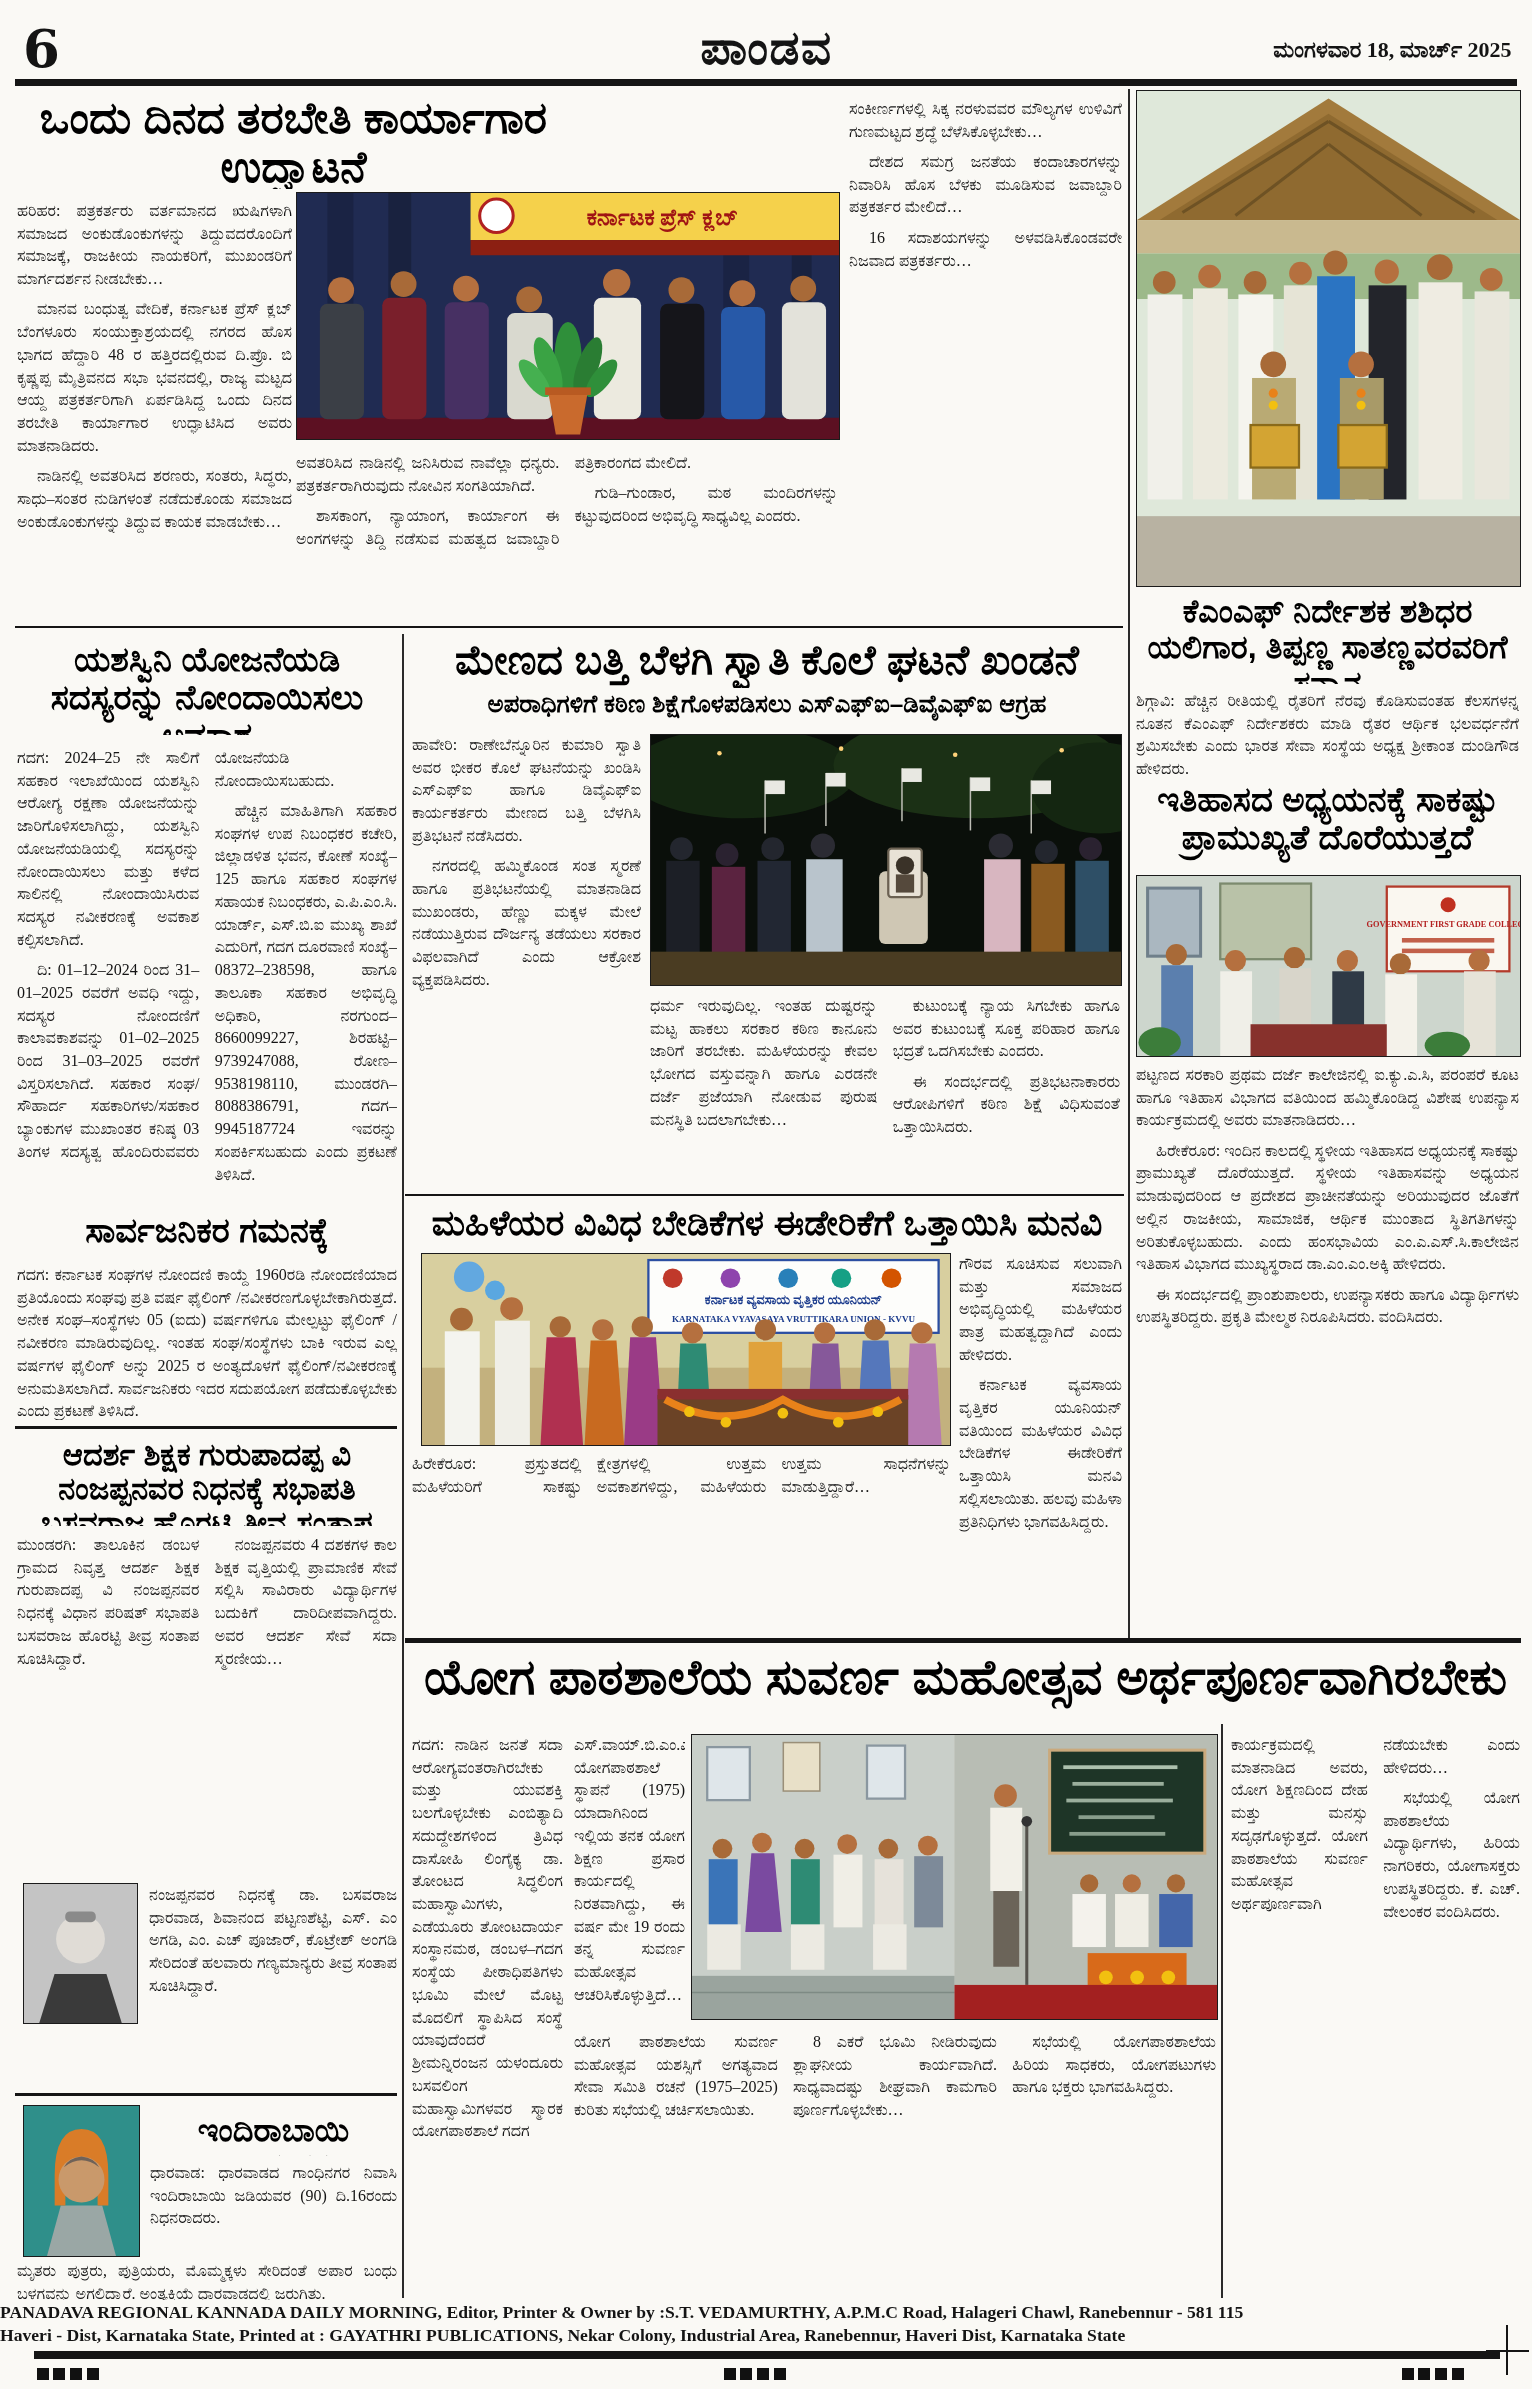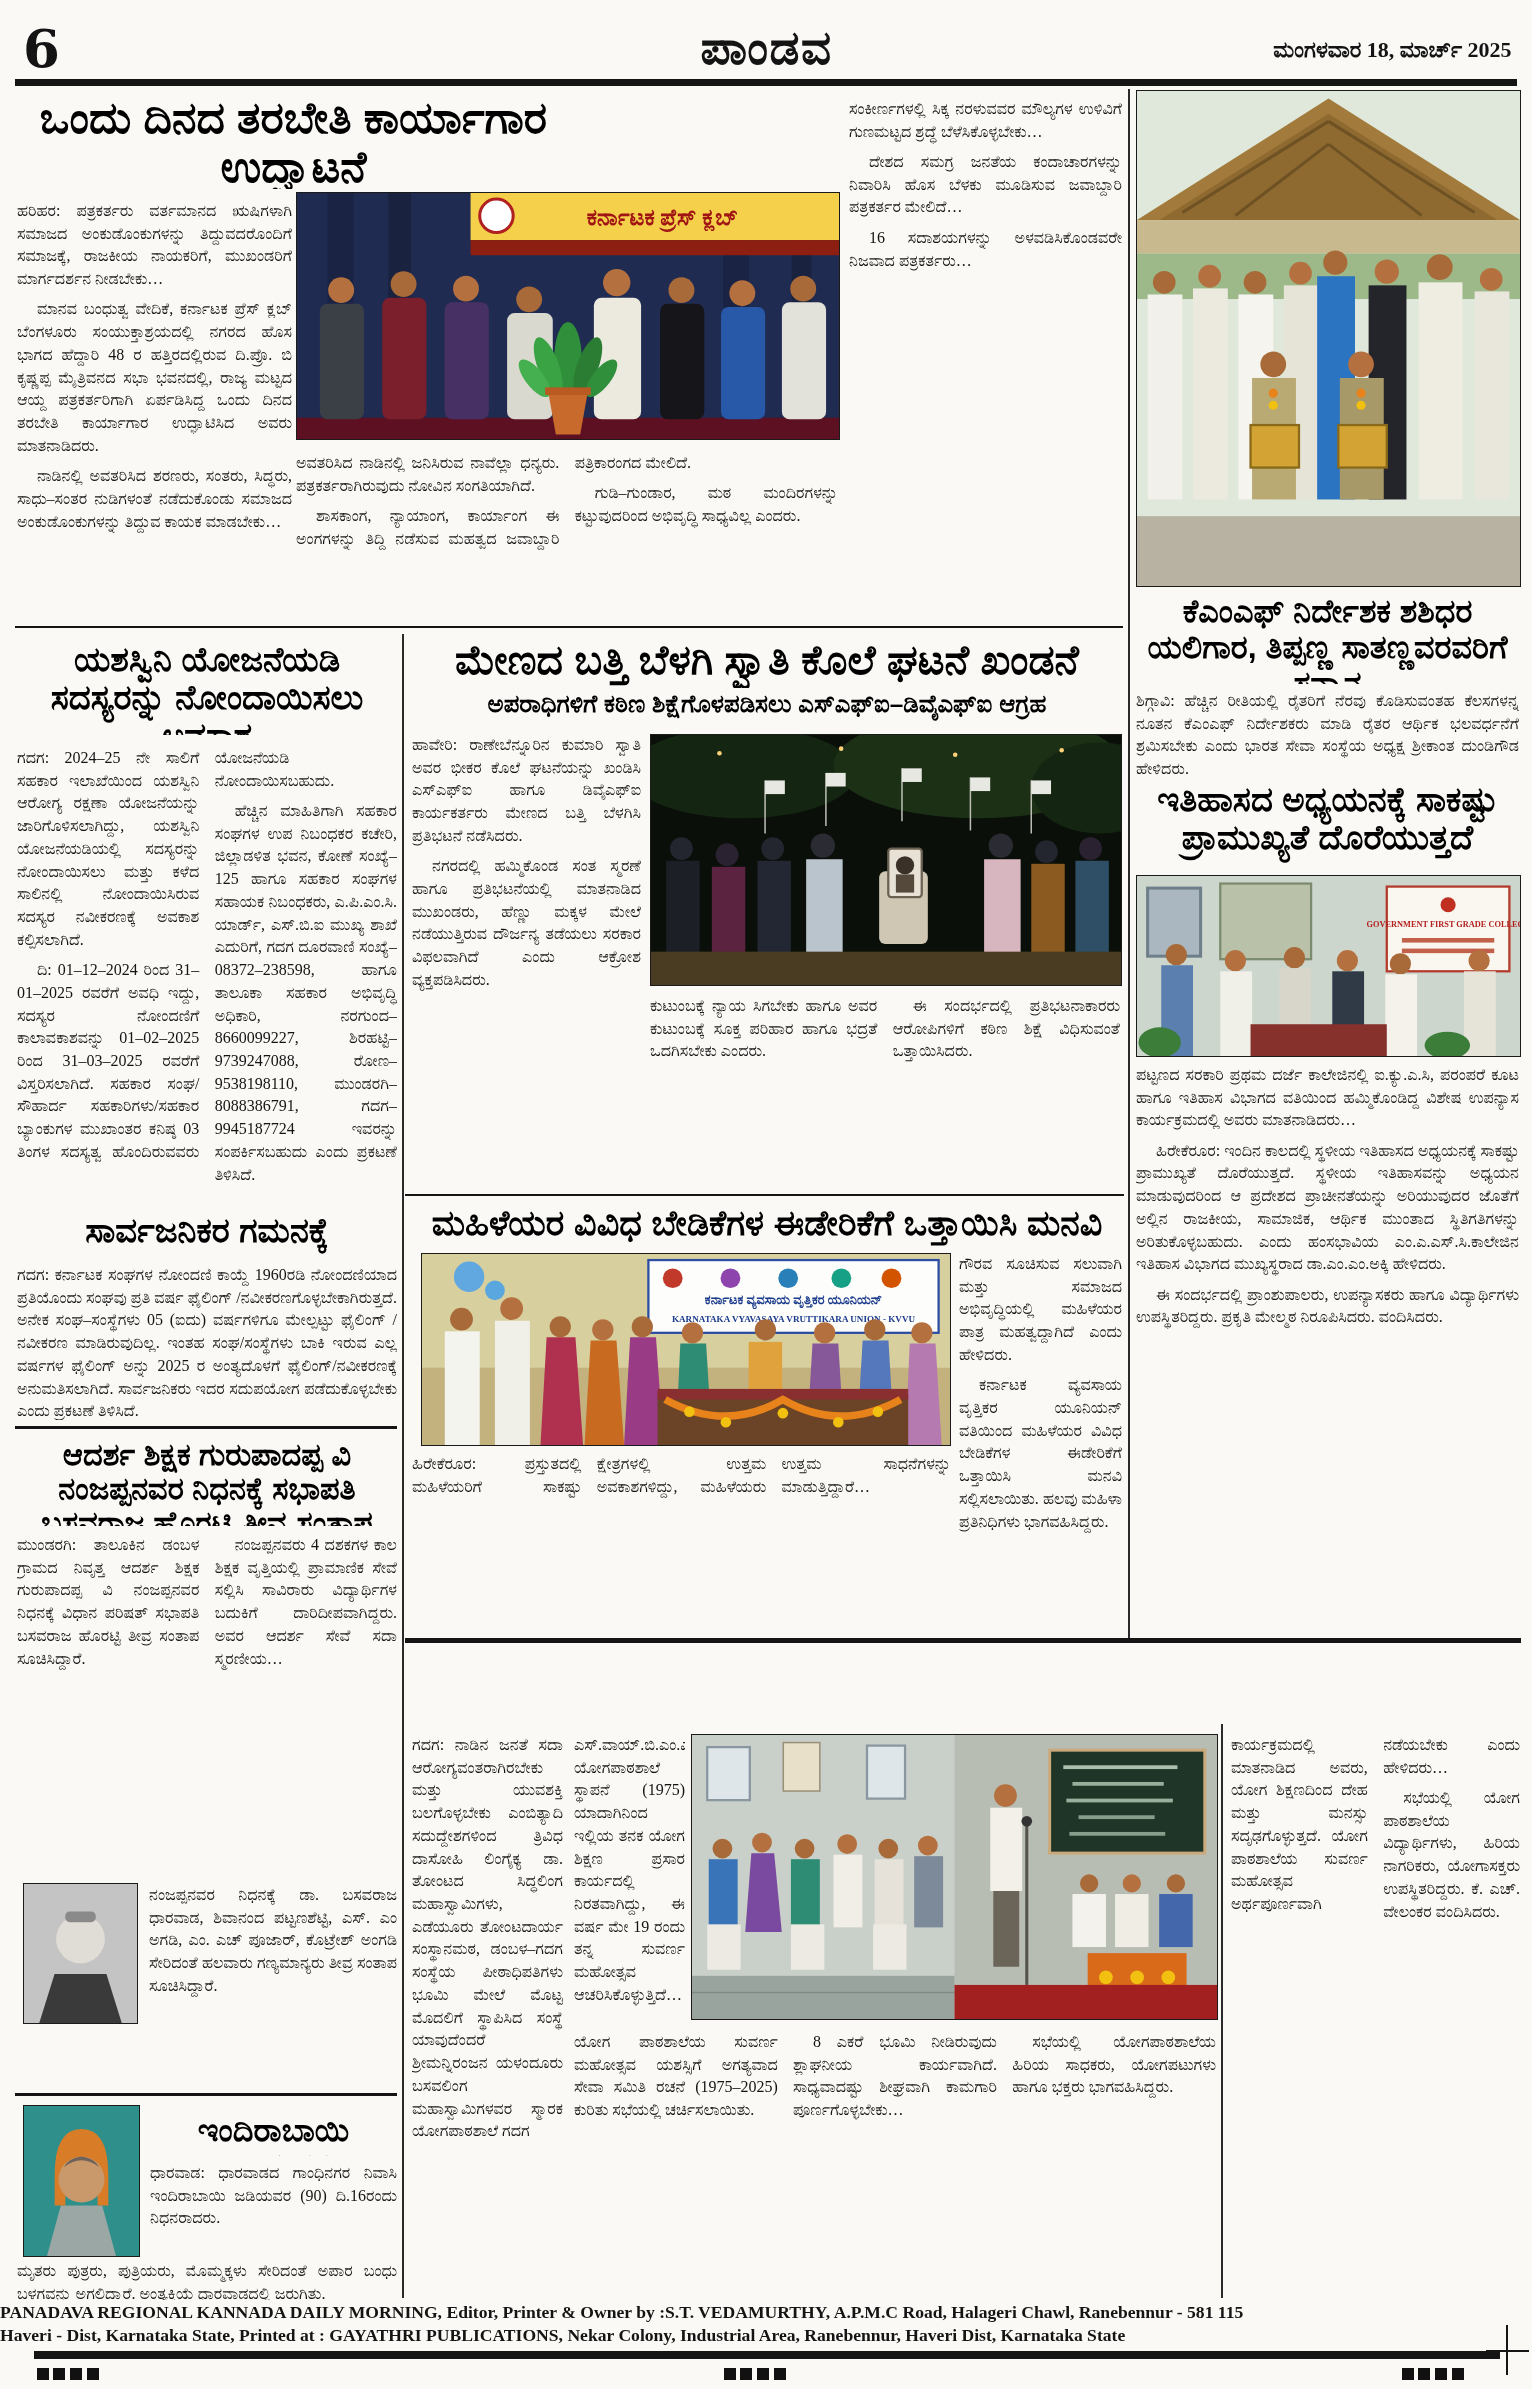--- a/index.html
+++ b/index.html
@@ -205,20 +205,21 @@
         <rect x="300" y="180" width="64" height="96" rx="8" fill="#cfc7b4"></rect>
         <rect x="312" y="150" width="44" height="64" rx="4" fill="#e8e2d6" stroke="#6b6152" stroke-width="3"></rect>
         <circle cx="334" cy="172" r="12" fill="#3a3228"></circle>
         <rect x="322" y="184" width="24" height="24" fill="#55493c"></rect>
       </g>
       <rect x="0" y="286" width="618" height="44" fill="#4a3c22"></rect>
     </svg>
   </div>
 
   <div class="body cols2" style="left:650px;top:995px;width:470px;height:194px;">
+    <p>ಧರ್ಮ ಇರುವುದಿಲ್ಲ. ಇಂತಹ ದುಷ್ಟರನ್ನು ಮಟ್ಟ ಹಾಕಲು ಸರಕಾರ ಕಠಿಣ ಕಾನೂನು ಜಾರಿಗೆ ತರಬೇಕು. ಮಹಿಳೆಯರನ್ನು ಕೇವಲ ಭೋಗದ ವಸ್ತುವನ್ನಾಗಿ ಹಾಗೂ ಎರಡನೇ ದರ್ಜೆ ಪ್ರಜೆಯಾಗಿ ನೋಡುವ ಪುರುಷ ಮನಸ್ಥಿತಿ ಬದಲಾಗಬೇಕು…</p>
     <p>ಕುಟುಂಬಕ್ಕೆ ನ್ಯಾಯ ಸಿಗಬೇಕು ಹಾಗೂ ಅವರ ಕುಟುಂಬಕ್ಕೆ ಸೂಕ್ತ ಪರಿಹಾರ ಹಾಗೂ ಭದ್ರತೆ ಒದಗಿಸಬೇಕು ಎಂದರು.</p>
     <p>ಈ ಸಂದರ್ಭದಲ್ಲಿ ಪ್ರತಿಭಟನಾಕಾರರು ಆರೋಪಿಗಳಿಗೆ ಕಠಿಣ ಶಿಕ್ಷೆ ವಿಧಿಸುವಂತೆ ಒತ್ತಾಯಿಸಿದರು.</p>
   </div>
 
   <div class="rule" style="left:405px;top:1194px;width:719px;height:2.3px;"></div>
 
   <div class="hl" style="left:412px;top:1203px;width:710px;height:44px;font-size:35px;">ಮಹಿಳೆಯರ ವಿವಿಧ ಬೇಡಿಕೆಗಳ ಈಡೇರಿಕೆಗೆ ಒತ್ತಾಯಿಸಿ ಮನವಿ</div>
 
   <div class="photo" style="left:421px;top:1253px;width:528px;height:191px;">
     <svg viewBox="0 0 695 252" preserveAspectRatio="none">
@@ -367,20 +368,21 @@
       <ellipse cx="410" cy="224" rx="30" ry="18" fill="#3c7d3a"></ellipse>
       <rect x="150" y="196" width="180" height="42" fill="#87312c"></rect>
     </svg>
   </div>
   <div class="body" style="left:1136px;top:1064px;width:383px;height:571px;">
     <p>ಪಟ್ಟಣದ ಸರಕಾರಿ ಪ್ರಥಮ ದರ್ಜೆ ಕಾಲೇಜಿನಲ್ಲಿ ಐ.ಕ್ಯು.ಎ.ಸಿ, ಪರಂಪರೆ ಕೂಟ ಹಾಗೂ ಇತಿಹಾಸ ವಿಭಾಗದ ವತಿಯಿಂದ ಹಮ್ಮಿಕೊಂಡಿದ್ದ ವಿಶೇಷ ಉಪನ್ಯಾಸ ಕಾರ್ಯಕ್ರಮದಲ್ಲಿ ಅವರು ಮಾತನಾಡಿದರು…</p>
     <p>ಹಿರೇಕೆರೂರ: ಇಂದಿನ ಕಾಲದಲ್ಲಿ ಸ್ಥಳೀಯ ಇತಿಹಾಸದ ಅಧ್ಯಯನಕ್ಕೆ ಸಾಕಷ್ಟು ಪ್ರಾಮುಖ್ಯತೆ ದೊರೆಯುತ್ತದೆ. ಸ್ಥಳೀಯ ಇತಿಹಾಸವನ್ನು ಅಧ್ಯಯನ ಮಾಡುವುದರಿಂದ ಆ ಪ್ರದೇಶದ ಪ್ರಾಚೀನತೆಯನ್ನು ಅರಿಯುವುದರ ಜೊತೆಗೆ ಅಲ್ಲಿನ ರಾಜಕೀಯ, ಸಾಮಾಜಿಕ, ಆರ್ಥಿಕ ಮುಂತಾದ ಸ್ಥಿತಿಗತಿಗಳನ್ನು ಅರಿತುಕೊಳ್ಳಬಹುದು. ಎಂದು ಹಂಸಭಾವಿಯ ಎಂ.ಎ.ಎಸ್.ಸಿ.ಕಾಲೇಜಿನ ಇತಿಹಾಸ ವಿಭಾಗದ ಮುಖ್ಯಸ್ಥರಾದ ಡಾ.ಎಂ.ಎಂ.ಅಕ್ಕಿ ಹೇಳಿದರು.</p>
     <p>ಈ ಸಂದರ್ಭದಲ್ಲಿ ಪ್ರಾಂಶುಪಾಲರು, ಉಪನ್ಯಾಸಕರು ಹಾಗೂ ವಿದ್ಯಾರ್ಥಿಗಳು ಉಪಸ್ಥಿತರಿದ್ದರು. ಪ್ರಕೃತಿ ಮೇಲ್ಮಠ ನಿರೂಪಿಸಿದರು. ವಂದಿಸಿದರು.</p>
   </div>
 
+  <div class="hl" style="left:412px;top:1650px;width:1107px;height:67px;font-size:49px;">ಯೋಗ ಪಾಠಶಾಲೆಯ ಸುವರ್ಣ ಮಹೋತ್ಸವ ಅರ್ಥಪೂರ್ಣವಾಗಿರಬೇಕು</div>
 
   <div class="body" style="left:412px;top:1734px;width:151px;height:563px;">
     <p>ಗದಗ: ನಾಡಿನ ಜನತೆ ಸದಾ ಆರೋಗ್ಯವಂತರಾಗಿರಬೇಕು ಮತ್ತು ಯುವಶಕ್ತಿ ಬಲಗೊಳ್ಳಬೇಕು ಎಂಬಿತ್ಯಾದಿ ಸದುದ್ದೇಶಗಳಿಂದ ತ್ರಿವಿಧ ದಾಸೋಹಿ ಲಿಂಗೈಕ್ಯ ಡಾ. ತೋಂಟದ ಸಿದ್ಧಲಿಂಗ ಮಹಾಸ್ವಾಮಿಗಳು, ಎಡೆಯೂರು ತೋಂಟದಾರ್ಯ ಸಂಸ್ಥಾನಮಠ, ಡಂಬಳ–ಗದಗ ಸಂಸ್ಥೆಯ ಪೀಠಾಧಿಪತಿಗಳು ಭೂಮಿ ಮೇಲೆ ಮೊಟ್ಟ ಮೊದಲಿಗೆ ಸ್ಥಾಪಿಸಿದ ಸಂಸ್ಥೆ ಯಾವುದೆಂದರೆ ಶ್ರೀಮನ್ನಿರಂಜನ ಯಳಂದೂರು ಬಸವಲಿಂಗ ಮಹಾಸ್ವಾಮಿಗಳವರ ಸ್ಮಾರಕ ಯೋಗಪಾಠಶಾಲೆ ಗದಗ</p>
   </div>
   <div class="body" style="left:574px;top:1734px;width:111px;height:284px;">
     <p>ಎಸ್.ವಾಯ್.ಬಿ.ಎಂ.ಎಸ್. ಯೋಗಪಾಠಶಾಲೆ ಸ್ಥಾಪನೆ (1975) ಯಾದಾಗಿನಿಂದ ಇಲ್ಲಿಯ ತನಕ ಯೋಗ ಶಿಕ್ಷಣ ಪ್ರಸಾರ ಕಾರ್ಯದಲ್ಲಿ ನಿರತವಾಗಿದ್ದು, ಈ ವರ್ಷ ಮೇ 19 ರಂದು ತನ್ನ ಸುವರ್ಣ ಮಹೋತ್ಸವ ಆಚರಿಸಿಕೊಳ್ಳುತ್ತಿದೆ…</p>
   </div>
 
   <div class="photo" style="left:691px;top:1734px;width:525px;height:284px;">
     <svg viewBox="0 0 690 375" preserveAspectRatio="none">

